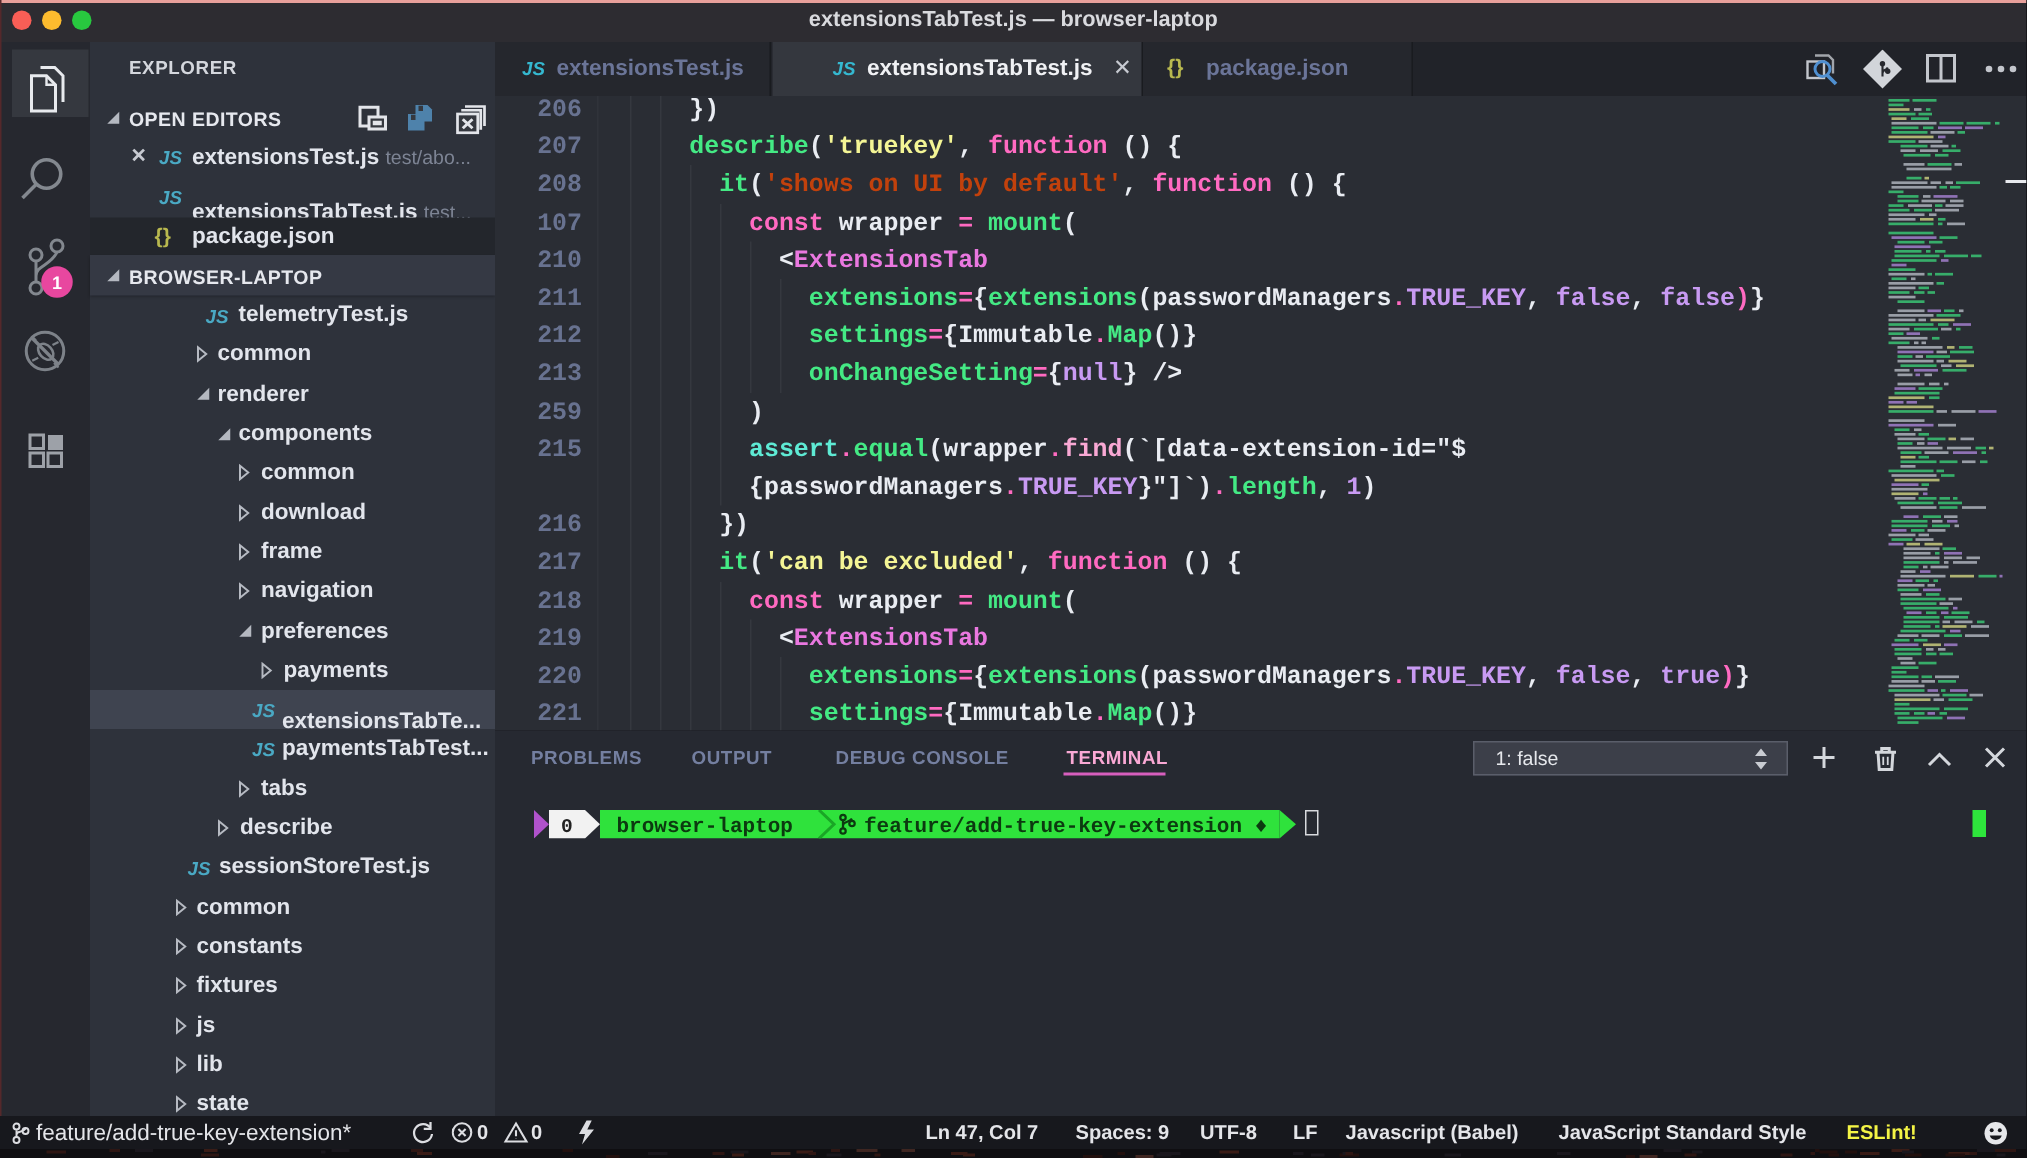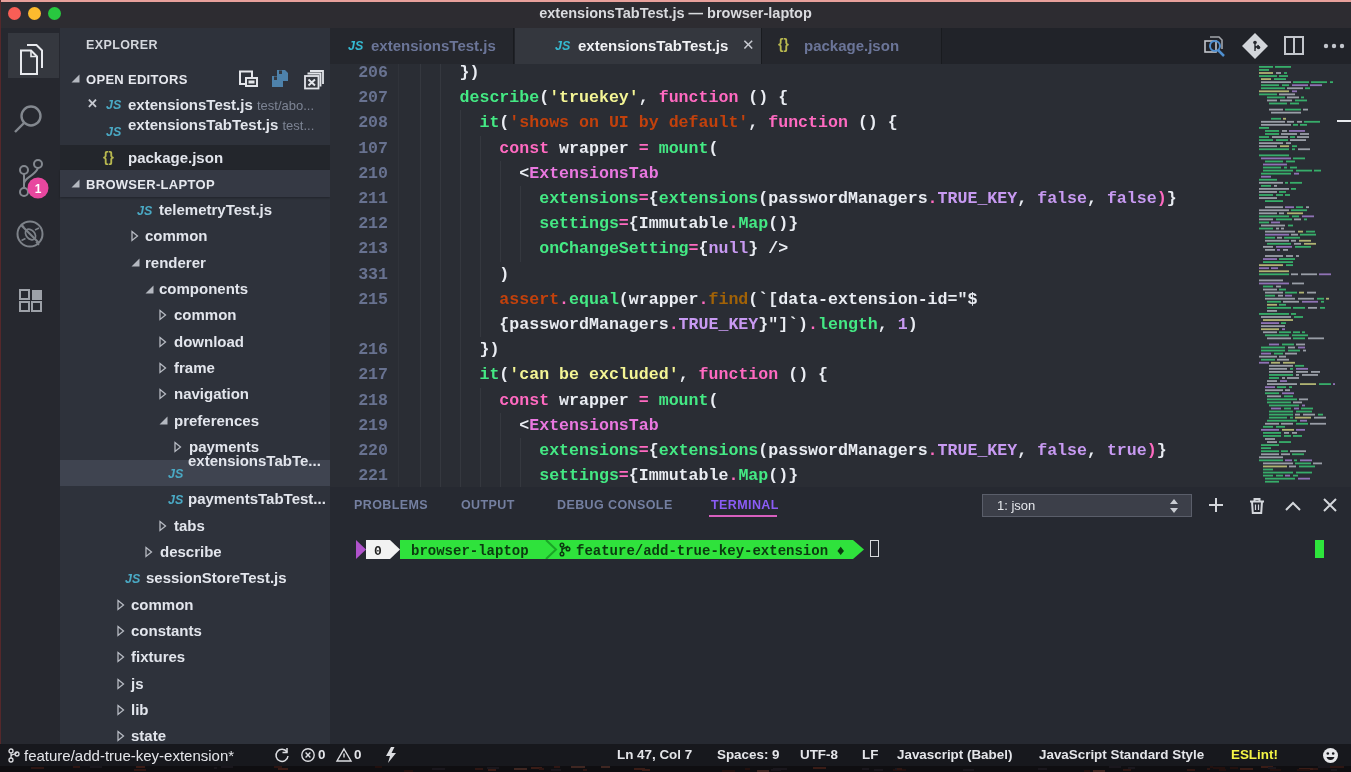--- a/index.html
+++ b/index.html
@@ -82,21 +82,21 @@
   </g>
 </svg>
 <svg class="abs" style="left:71px;top:74.1px" width="9" height="9">
     <path d="M8.5 0.5 L8.5 8.5 L0.5 8.5 Z" fill="#b4b8c0"></path>
   </svg>
 <div class="abs hdr" style="left:86px;top:71.6px">OPEN EDITORS</div>
 <div class="abs xclose" style="left:87px;top:95.89999999999999px">✕</div>
 <div class="jsb" style="left:106px;top:98.39999999999999px">JS</div>
 <div class="abs rlab" style="left:128px;top:95.89999999999999px">extensionsTest.js <span class="rmeta">test/abo...</span></div>
 <div class="jsb" style="left:106px;top:124.69999999999999px">JS</div>
-<div class="abs rlab" style="left:128px;top:116px">extensionsTabTest.js <span class="rmeta">test...</span></div>
+<div class="abs rlab" style="left:128px;top:133px">extensionsTabTest.js <span class="rmeta">test...</span></div>
 <div class="abs" style="left:60px;top:144.5px;width:270px;height:26.3px;background:#23262c"></div>
 <div class="bb" style="left:103px;top:148.5px">{}</div>
 <div class="abs rlab" style="left:128px;top:148.5px">package.json</div>
 <div class="abs" style="left:60px;top:169.8px;width:270px;height:27.3px;background:#353944;box-shadow:0 1px 2px rgba(0,0,0,0.3)"></div>
 <svg class="abs" style="left:71px;top:179.3px" width="9" height="9">
     <path d="M8.5 0.5 L8.5 8.5 L0.5 8.5 Z" fill="#b4b8c0"></path>
   </svg>
 <div class="abs hdr" style="left:86px;top:176.8px">BROWSER-LAPTOP</div>
 <div class="jsb" style="left:137px;top:203.6px">JS</div>
 <div class="abs rlab" style="left:159px;top:201.1px">telemetryTest.js</div>
@@ -131,21 +131,21 @@
 <svg class="abs" style="left:159px;top:416.0px" width="9" height="9">
     <path d="M8.5 0.5 L8.5 8.5 L0.5 8.5 Z" fill="#b4b8c0"></path>
   </svg>
 <div class="abs rlab" style="left:174px;top:411.5px">preferences</div>
 <svg class="abs" style="left:174px;top:440.79999999999995px" width="8" height="12">
     <path d="M1 1.5 L6.5 6 L1 10.5 Z" fill="none" stroke="#b6bac2" stroke-width="1.3"></path>
   </svg>
 <div class="abs rlab" style="left:189px;top:437.79999999999995px">payments</div>
 <div class="abs" style="left:60px;top:460.1px;width:270px;height:26.3px;background:#3f4450"></div>
 <div class="jsb" style="left:168px;top:466.6px">JS</div>
-<div class="abs rlab" style="left:188px;top:452px">extensionsTabTe...</div>
+<div class="abs rlab" style="left:188px;top:472px">extensionsTabTe...</div>
 <div class="jsb" style="left:168px;top:492.9px">JS</div>
 <div class="abs rlab" style="left:188px;top:490.4px">paymentsTabTest...</div>
 <svg class="abs" style="left:159px;top:519.7px" width="8" height="12">
     <path d="M1 1.5 L6.5 6 L1 10.5 Z" fill="none" stroke="#b6bac2" stroke-width="1.3"></path>
   </svg>
 <div class="abs rlab" style="left:174px;top:516.7px">tabs</div>
 <svg class="abs" style="left:145px;top:546.0px" width="8" height="12">
     <path d="M1 1.5 L6.5 6 L1 10.5 Z" fill="none" stroke="#b6bac2" stroke-width="1.3"></path>
   </svg>
 <div class="abs rlab" style="left:160px;top:543.0px">describe</div>
@@ -257,24 +257,24 @@
 <div class="ln" style="top:135.6px">107</div>
 <div class="cl" style="top:135.6px;left:439.6px"><span style="color:#e9ecf2">      </span><span style="color:#ff6ac1">const</span><span style="color:#e9ecf2"> wrapper </span><span style="color:#ff6ac1">=</span><span style="color:#e9ecf2"> </span><span style="color:#44e984">mount</span><span style="color:#e9ecf2">(</span></div>
 <div class="ln" style="top:160.8px">210</div>
 <div class="cl" style="top:160.8px;left:439.6px"><span style="color:#e9ecf2">        </span><span style="color:#e9ecf2">&lt;</span><span style="color:#ea78e0">ExtensionsTab</span></div>
 <div class="ln" style="top:186.0px">211</div>
 <div class="cl" style="top:186.0px;left:439.6px"><span style="color:#e9ecf2">          </span><span style="color:#44e984">extensions</span><span style="color:#ff6ac1">=</span><span style="color:#e9ecf2">{</span><span style="color:#44e984">extensions</span><span style="color:#e9ecf2">(passwordManagers</span><span style="color:#ff6ac1">.</span><span style="color:#c89af2">TRUE_KEY</span><span style="color:#e9ecf2">, </span><span style="color:#c89af2">false</span><span style="color:#e9ecf2">, </span><span style="color:#c89af2">false</span><span style="color:#ff6ac1">)</span><span style="color:#e9ecf2">}</span></div>
 <div class="ln" style="top:211.2px">212</div>
 <div class="cl" style="top:211.2px;left:439.6px"><span style="color:#e9ecf2">          </span><span style="color:#44e984">settings</span><span style="color:#ff6ac1">=</span><span style="color:#e9ecf2">{Immutable</span><span style="color:#ff6ac1">.</span><span style="color:#44e984">Map</span><span style="color:#e9ecf2">()}</span></div>
 <div class="ln" style="top:236.4px">213</div>
 <div class="cl" style="top:236.4px;left:439.6px"><span style="color:#e9ecf2">          </span><span style="color:#44e984">onChangeSetting</span><span style="color:#ff6ac1">=</span><span style="color:#e9ecf2">{</span><span style="color:#c89af2">null</span><span style="color:#e9ecf2">} /&gt;</span></div>
-<div class="ln" style="top:261.6px">331</div>
+<div class="ln" style="top:261.6px">259</div>
 <div class="cl" style="top:261.6px;left:439.6px"><span style="color:#e9ecf2">      </span><span style="color:#e9ecf2">)</span></div>
 <div class="ln" style="top:286.8px">215</div>
-<div class="cl" style="top:286.8px;left:439.6px"><span style="color:#e9ecf2">      </span><span style="color:#c2410c">assert</span><span style="color:#ff6ac1">.</span><span style="color:#44e984">equal</span><span style="color:#e9ecf2">(wrapper</span><span style="color:#ff6ac1">.</span><span style="color:#a16207">find</span><span style="color:#e9ecf2">(`[data-extension-id="$</span></div>
+<div class="cl" style="top:286.8px;left:439.6px"><span style="color:#e9ecf2">      </span><span style="color:#5eead4">assert</span><span style="color:#ff6ac1">.</span><span style="color:#44e984">equal</span><span style="color:#e9ecf2">(wrapper</span><span style="color:#ff6ac1">.</span><span style="color:#f9a8d4">find</span><span style="color:#e9ecf2">(`[data-extension-id="$</span></div>
 <div class="cl" style="top:312.0px;left:439.6px"><span style="color:#e9ecf2">      </span><span style="color:#e9ecf2">{passwordManagers</span><span style="color:#ff6ac1">.</span><span style="color:#c89af2">TRUE_KEY</span><span style="color:#e9ecf2">}"]`)</span><span style="color:#ff6ac1">.</span><span style="color:#44e984">length</span><span style="color:#e9ecf2">, </span><span style="color:#c89af2">1</span><span style="color:#e9ecf2">)</span></div>
 <div class="ln" style="top:337.2px">216</div>
 <div class="cl" style="top:337.2px;left:439.6px"><span style="color:#e9ecf2">    </span><span style="color:#e9ecf2">})</span></div>
 <div class="ln" style="top:362.4px">217</div>
 <div class="cl" style="top:362.4px;left:439.6px"><span style="color:#e9ecf2">    </span><span style="color:#44e984">it</span><span style="color:#e9ecf2">(</span><span style="color:#f4f595">'can be excluded'</span><span style="color:#e9ecf2">, </span><span style="color:#ff6ac1">function</span><span style="color:#e9ecf2"> () {</span></div>
 <div class="ln" style="top:387.6px">218</div>
 <div class="cl" style="top:387.6px;left:439.6px"><span style="color:#e9ecf2">      </span><span style="color:#ff6ac1">const</span><span style="color:#e9ecf2"> wrapper </span><span style="color:#ff6ac1">=</span><span style="color:#e9ecf2"> </span><span style="color:#44e984">mount</span><span style="color:#e9ecf2">(</span></div>
 <div class="ln" style="top:412.8px">219</div>
 <div class="cl" style="top:412.8px;left:439.6px"><span style="color:#e9ecf2">        </span><span style="color:#e9ecf2">&lt;</span><span style="color:#ea78e0">ExtensionsTab</span></div>
 <div class="ln" style="top:438.0px">220</div>
@@ -604,24 +604,24 @@
     <rect x="1265" y="477.75" width="30" height="1.8" fill="#3cd87c" opacity="0.75"></rect>
     <rect x="1298" y="477.75" width="12" height="1.8" fill="#b28ae0" opacity="0.75"></rect>
     <rect x="1265" y="480.80" width="14" height="1.8" fill="#3cd87c" opacity="0.75"></rect>
   </svg>
 <div class="abs" style="left:1337px;top:120px;width:14px;height:2px;background:#e8eaee"></div>
 <div id="panel"></div>
 
 <div class="abs ptab" style="left:354px">PROBLEMS</div>
 <div class="abs ptab" style="left:461px">OUTPUT</div>
 <div class="abs ptab" style="left:557px">DEBUG CONSOLE</div>
-<div class="abs ptab" style="left:711px;color:#8b5cf6">TERMINAL</div>
+<div class="abs ptab" style="left:711px;color:#f9a8d4">TERMINAL</div>
 <div class="abs" style="left:709px;top:515px;width:68px;height:1.5px;background:#d75fbe"></div>
 <div class="abs" style="left:982px;top:494px;width:210px;height:23px;background:#3c3f49;border:1px solid #5a5e6a"></div>
-<div class="abs" style="left:997px;top:498px;color:#e6e8ec;font-size:13px">1: json</div>
+<div class="abs" style="left:997px;top:498px;color:#e6e8ec;font-size:13px">1: false</div>
 <svg class="abs" style="left:1168px;top:498px" width="12" height="16">
   <path d="M6 1 L10 6 L2 6 Z M6 15 L10 10 L2 10 Z" fill="#c9ccd2"></path>
 </svg>
 <svg class="abs" style="left:1205px;top:494px" width="150" height="24">
   <g stroke="#d4d7dc" stroke-width="2" fill="none">
     <path d="M11 4 v14 M4 11 h14"></path>
     <path d="M45 7.5 h14 M49.5 7.5 v-2.5 h5 v2.5 M47 7.5 l0.8 11.5 h8.4 l0.8 -11.5"></path>
     <path d="M81 16 l7 -7 l7 7"></path>
     <path d="M119 5 l12 12 M131 5 l-12 12"></path>
   </g>

